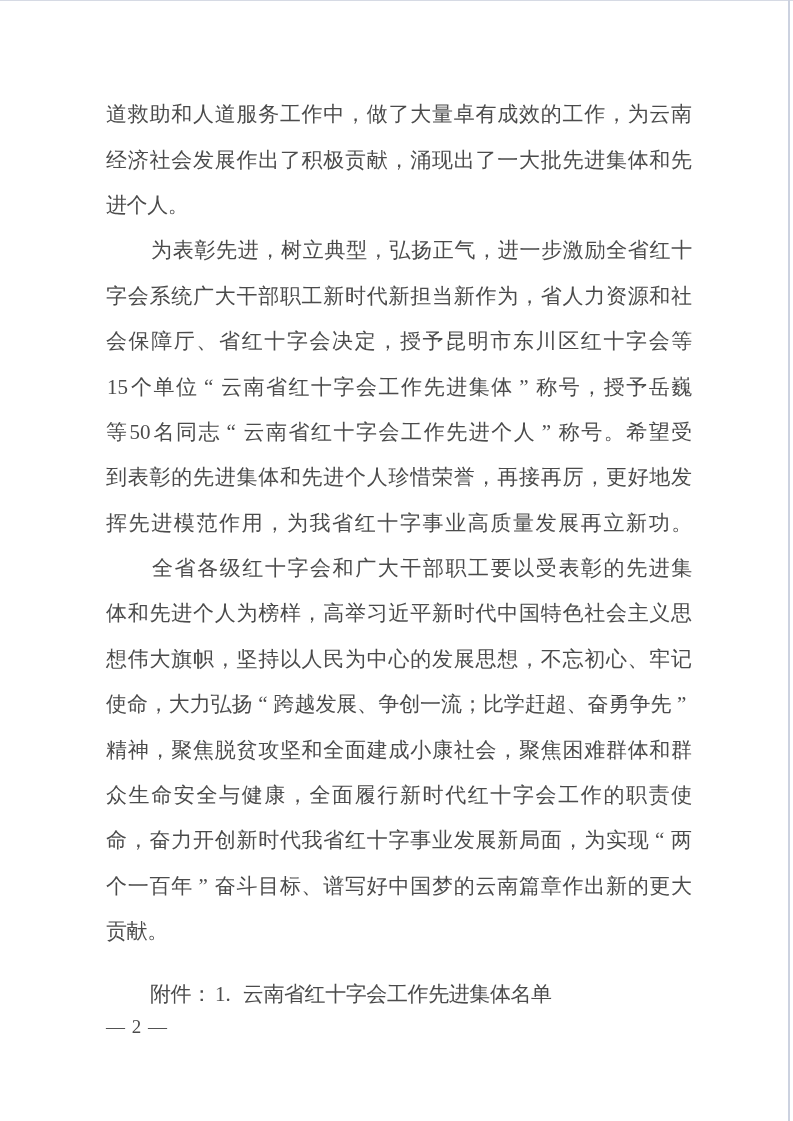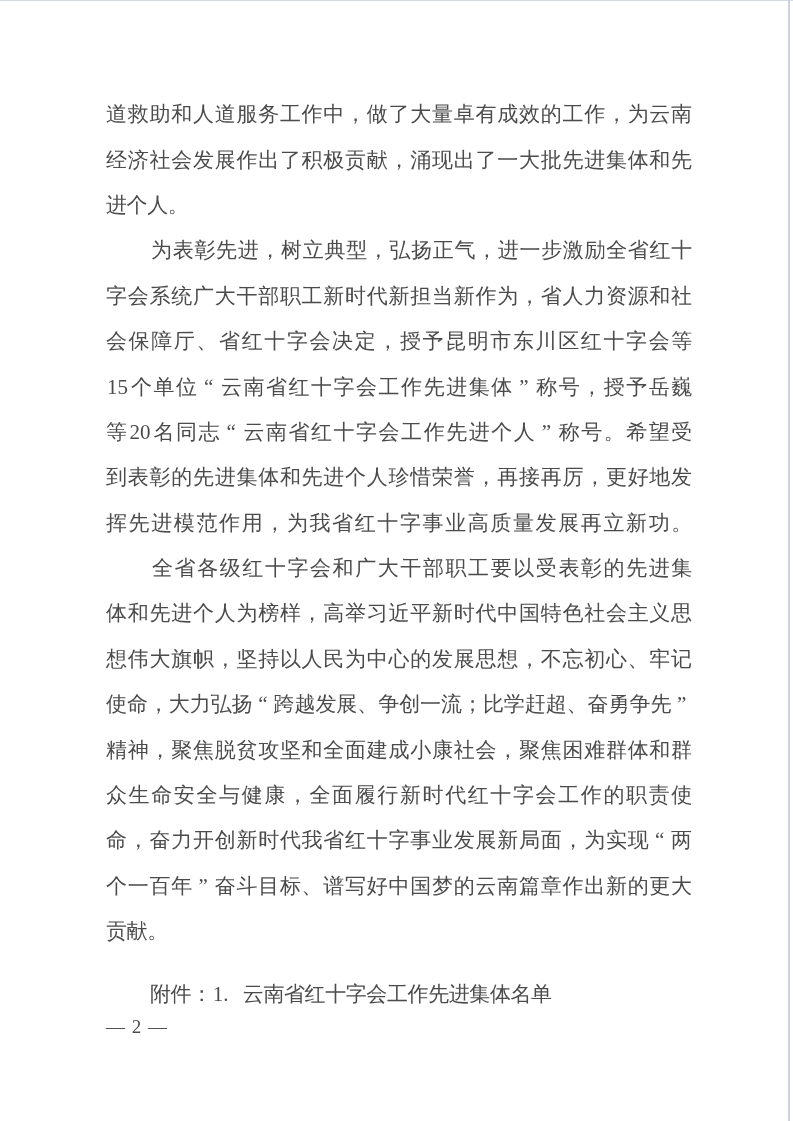--- a/index.html
+++ b/index.html
@@ -49,20 +49,21 @@
     justify-content: flex-start;
   }
   .line .c {
     flex: none;
     width: 20.6px;
     text-align: center;
   }
   .line .a {          
     flex: none;
     min-width: 20px;
+    text-align: center;
     padding: 0 1px;
   }
   .line .sp {         
     flex: none;
     width: 9px;
   }
   .line .ind {        
     flex: none;
     width: 44px;
   }
@@ -259,21 +260,21 @@
         <span class="c">称</span>
         <span class="c">号</span>
         <span class="c">，</span>
         <span class="c">授</span>
         <span class="c">予</span>
         <span class="c">岳</span>
         <span class="c">巍</span>
       </div>
       <div class="line">
         <span class="c">等</span>
-        <span class="a">20</span>
+        <span class="a">50</span>
         <span class="c">名</span>
         <span class="c">同</span>
         <span class="c">志</span>
         <span class="c">“</span>
         <span class="c">云</span>
         <span class="c">南</span>
         <span class="c">省</span>
         <span class="c">红</span>
         <span class="c">十</span>
         <span class="c">字</span>

